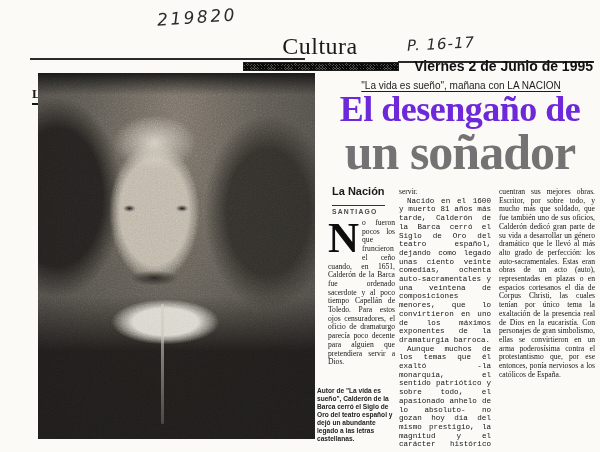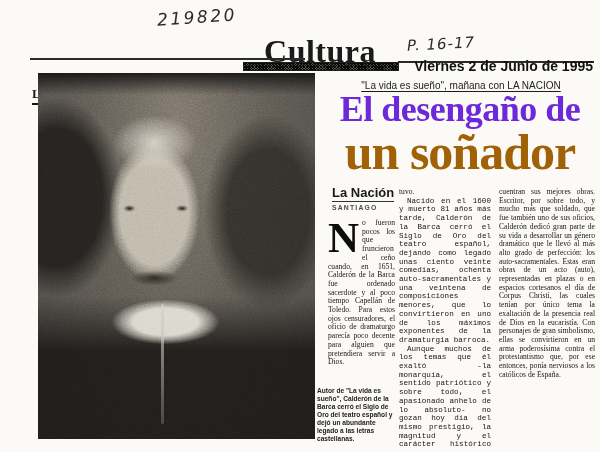--- a/index.html
+++ b/index.html
@@ -13,21 +13,21 @@
   .hw{font-family:"DejaVu Sans",sans-serif;font-style:italic;color:#2b2b2b;}
   .hw-num{position:absolute;left:157px;top:7px;font-size:17px;letter-spacing:2.5px;transform:rotate(-4deg);font-weight:400;}
   .hw-page{position:absolute;left:407px;top:35px;font-size:15px;letter-spacing:1px;transform:rotate(-3deg);}
   
   .logo{position:absolute;left:32px;top:40px;font-weight:bold;font-size:13px;letter-spacing:.3px;
         border-bottom:2.5px solid #151515;padding-bottom:1px;margin-top:46px;}
   .logo .nbox{display:inline-block;border:1.5px solid #151515;padding:0 1px;margin:0 1px;line-height:13px;}
   .rule-left{position:absolute;left:30px;top:58px;width:275px;height:2px;background:#2a2a2a;}
   .rule-right{position:absolute;left:398px;top:61px;width:196px;height:1.5px;background:#2a2a2a;}
   .section-title{position:absolute;left:240px;top:33px;width:160px;text-align:center;
-        font-size:32px;font-weight:bold;letter-spacing:.5px;}
+        font-size:24px;font-weight:normal;letter-spacing:.5px;}
   .section-bar{position:absolute;left:243px;top:62px;width:154px;height:7px;border:1px solid #1d1d1d;
         background-image:repeating-linear-gradient(45deg,#101010 0 1px,#8a8a85 1px 2px),
                          repeating-linear-gradient(-45deg,#202020 0 1px,#9a9a95 1px 2px);
         background-blend-mode:multiply;}
   .date{position:absolute;right:7px;top:46px;font-family:"Liberation Sans",sans-serif;
         font-size:14px;font-weight:bold;color:#111;margin-top:12px;}
   
   .photo{position:absolute;left:38px;top:73px;width:277px;height:366px;
     background:
       radial-gradient(ellipse 34px 11px at 42% 56%, rgba(28,24,20,.85), transparent 70%),
@@ -45,24 +45,24 @@
   .photo::after{content:"";position:absolute;left:44.5%;top:63%;width:2.5px;height:33%;
       background:linear-gradient(to bottom, rgba(214,209,198,.75), rgba(150,146,138,.35));border-radius:2px;}
   .photo svg{position:absolute;inset:0;width:100%;height:100%;opacity:.5;mix-blend-mode:overlay;}
   
   .kicker{position:absolute;left:330px;top:80px;width:262px;text-align:center;
       font-family:"Liberation Sans",sans-serif;font-size:10px;color:#1c1c1c;
       text-decoration:underline;text-underline-offset:2px;}
   .hl1{position:absolute;left:326px;top:88px;width:268px;margin:0;text-align:center;
       font-size:36px;font-weight:bold;letter-spacing:-.5px;color:#6d28d9;}
   .hl2{position:absolute;left:326px;top:123px;width:268px;margin:0;text-align:center;
-      font-size:50px;font-weight:bold;letter-spacing:-1px;color:#a16207;}
+      font-size:50px;font-weight:bold;letter-spacing:-1px;color:#737373;}
   
   .byline{position:absolute;left:332px;top:185px;font-family:"Liberation Sans",sans-serif;}
-  .byline .agency{font-size:13px;font-weight:bold;border-bottom:1px solid #333;padding-bottom:1px;width:fit-content;}
+  .byline .agency{font-size:11px;font-weight:bold;border-bottom:1px solid #333;padding-bottom:8px;width:fit-content;}
   .byline .city{font-size:6.8px;font-weight:bold;letter-spacing:1.2px;color:#4a4a4a;margin-top:1.5px;}
   
   .col{position:absolute;font-size:7.6px;line-height:8.7px;text-align:justify;color:#161616;}
   .col p{margin:0;}
   .col p.ind{text-indent:8px;font-family:Liberation Mono, monospace;}
   .col1{left:328px;top:219px;width:67px;height:150px;}
   .col2{left:399px;top:188px;width:92px;height:260px;overflow:hidden;}
   .col3{left:499px;top:188px;width:96px;height:264px;overflow:hidden;}
   .dropcap{float:left;font-size:43px;line-height:33px;font-weight:bold;margin:2px 3px 0 0;color:#0d0d0d;}
   
@@ -106,21 +106,21 @@
     <div class="city">SANTIAGO</div>
   </div>
 
   <div class="col col1">
     <p><span class="dropcap">N</span><span>o fueron pocos los que fruncieron el ceño cuando, en 1651, Calderón de la Barca fue ordenado sacerdote y al poco tiempo Capellán de Toledo. Para estos ojos censuradores, el oficio de dramaturgo parecía poco decente para alguien que pretendiera servir a Dios.</span></p>
   </div>
 
   <div class="caption">Autor de "La vida es sueño", Calderón de la Barca cerró el Siglo de Oro del teatro español y dejó un abundante legado a las letras castellanas.</div>
 
   <div class="col col2">
-    <p>tuvo.</p>
+    <p>servir.</p>
     <p class="ind">Nacido en el 1600 y muerto 81 años más tarde, Calderón de la Barca cerró el Siglo de Oro del teatro español, dejando como legado unas ciento veinte comedias, ochenta auto-sacramentales y una veintena de composiciones menores, que lo convirtieron en uno de los máximos exponentes de la dramaturgia barroca.</p>
     <p class="ind">Aunque muchos de los temas que él exaltó -la monarquía, el sentido patriótico y sobre todo, el apasionado anhelo de lo absoluto- no gozan hoy día del mismo prestigio, la magnitud y el carácter histórico de su obra (junto a la de Lope de Vega, su predecesor) lo sitúan todavía en el centro de la escena castellana.</p>
   </div>
 
   <div class="col col3">
     <p>cuentran sus mejores obras. Escritor, por sobre todo, y mucho más que soldado, que fue también uno de sus oficios, Calderón dedicó gran parte de su vida a desarrollar un género dramático que le llevó al más alto grado de perfección: los auto-sacramentales. Estas eran obras de un acto (auto), representadas en plazas o en espacios cortesanos el día de Corpus Christi, las cuales tenían por único tema la exaltación de la presencia real de Dios en la eucaristía. Con personajes de gran simbolismo, ellas se convirtieron en un arma poderosísima contra el protestantismo que, por ese entonces, ponía nerviosos a los católicos de España.</p>
   </div>
 
 </div>
 

